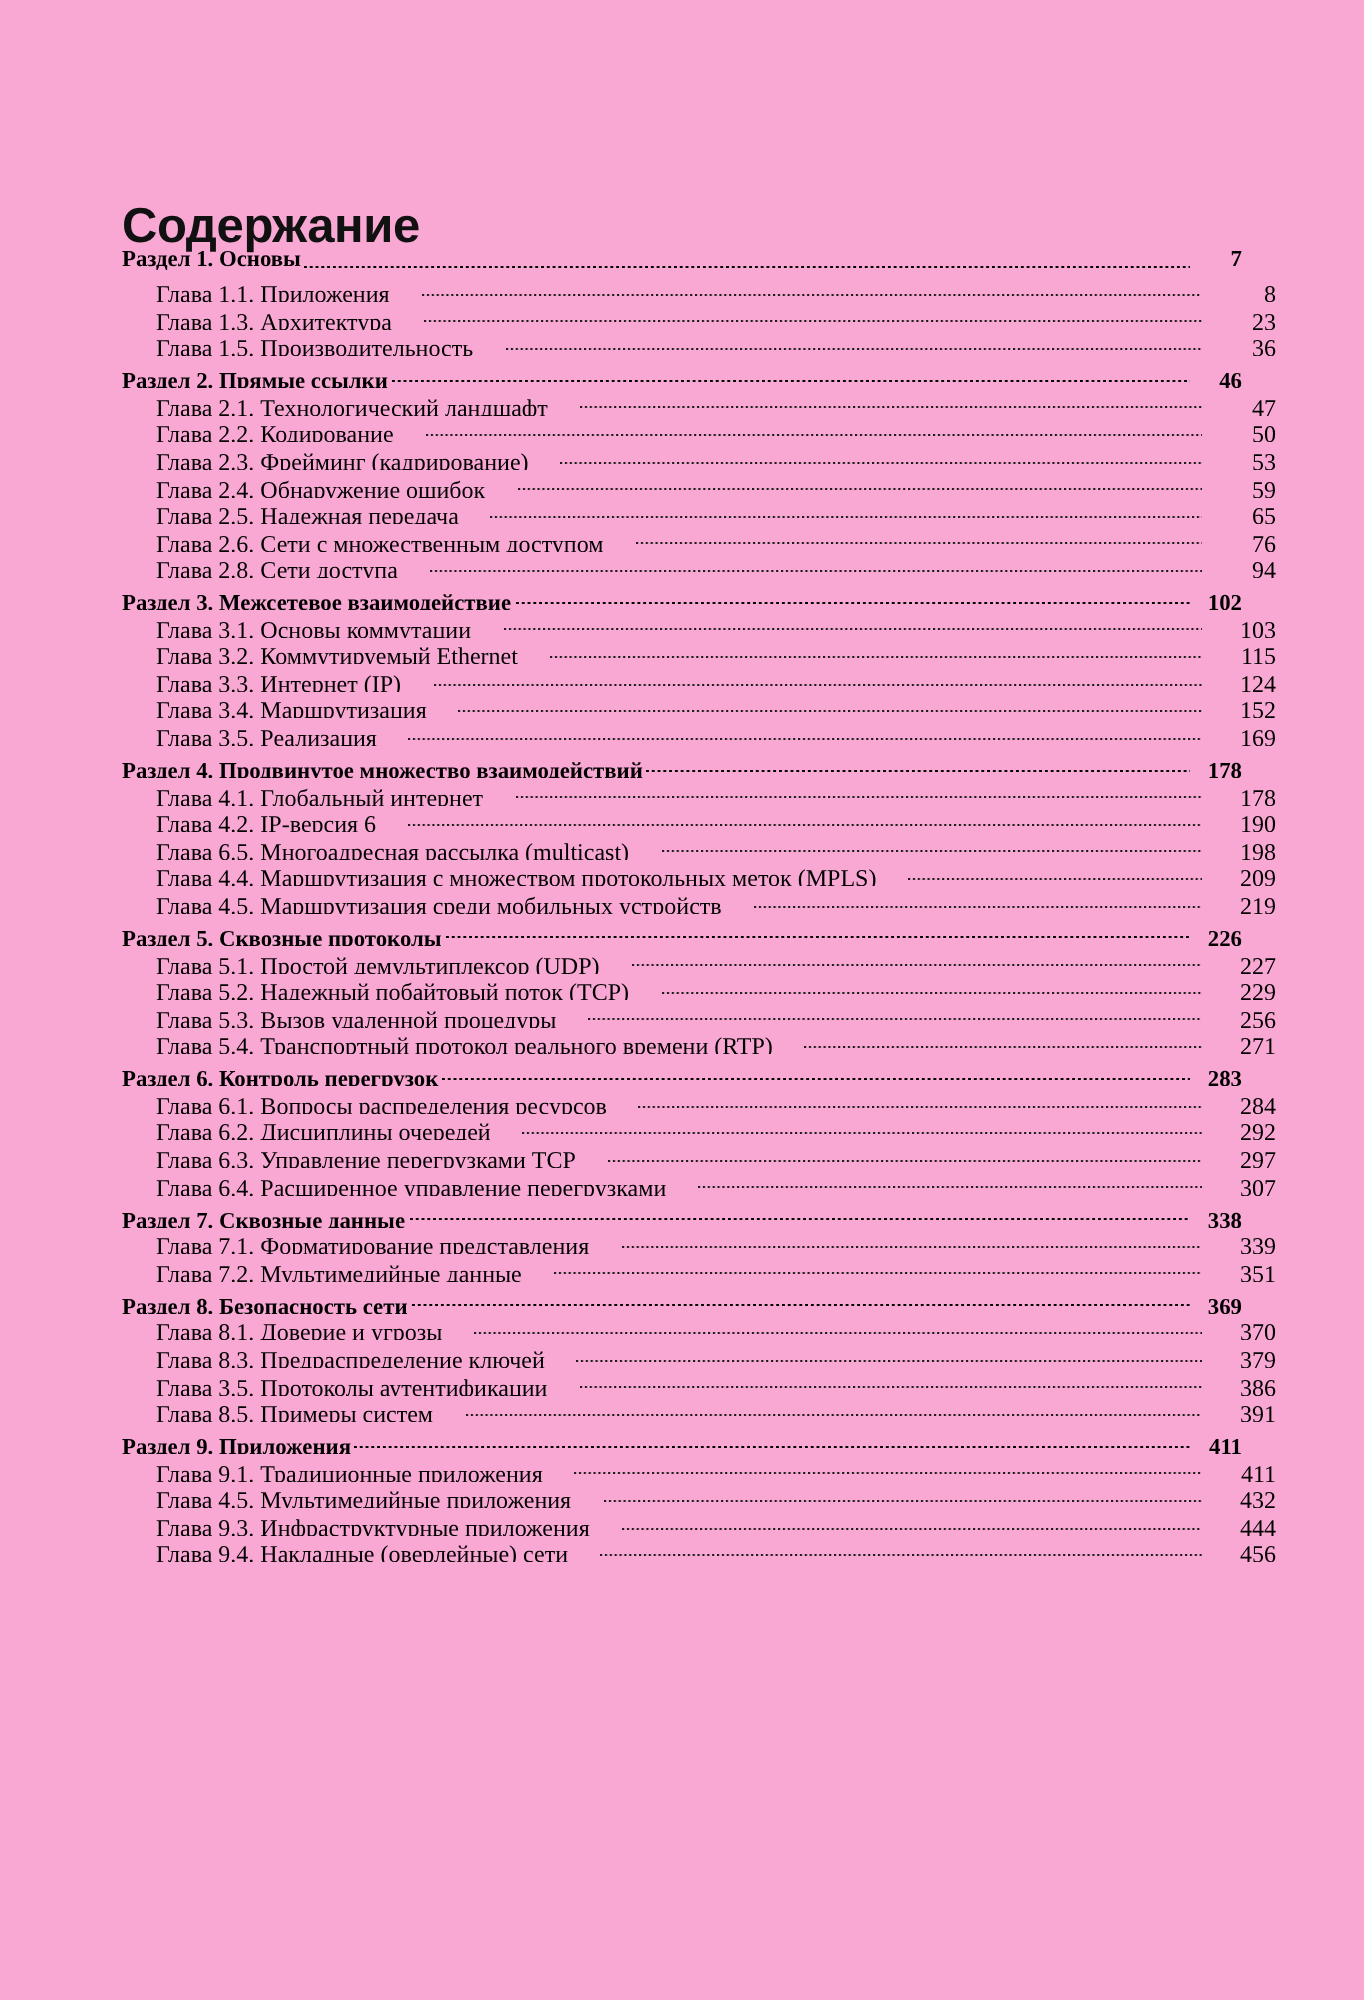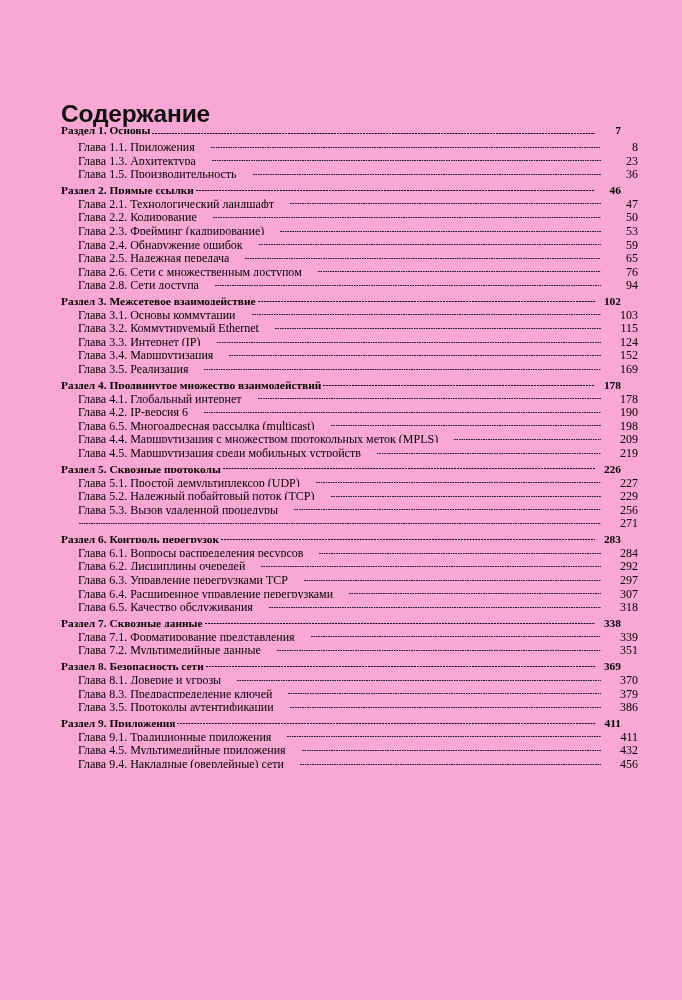--- a/index.html
+++ b/index.html
@@ -245,20 +245,21 @@
         <span class="label">Глава 5.2. Надежный побайтовый поток (TCP)</span>
         <span class="leader"></span>
         <span class="page">229</span>
       </div>
       <div class="row chapter">
         <span class="label">Глава 5.3. Вызов удаленной процедуры</span>
         <span class="leader"></span>
         <span class="page">256</span>
       </div>
       <div class="row chapter">
+        <span class="label">Глава 5.4. Транспортный протокол реального времени (RTP)</span>
         <span class="leader"></span>
         <span class="page">271</span>
       </div>
       <div class="row section">
         <span class="label">Раздел 6. Контроль перегрузок</span>
         <span class="leader"></span>
         <span class="page">283</span>
       </div>
       <div class="row chapter">
         <span class="label">Глава 6.1. Вопросы распределения ресурсов</span>
@@ -273,25 +274,20 @@
       <div class="row chapter">
         <span class="label">Глава 6.3. Управление перегрузками TCP</span>
         <span class="leader"></span>
         <span class="page">297</span>
       </div>
       <div class="row chapter">
         <span class="label">Глава 6.4. Расширенное управление перегрузками</span>
         <span class="leader"></span>
         <span class="page">307</span>
       </div>
-      <div class="row chapter">
-        <span class="label">Глава 6.5. Качество обслуживания</span>
-        <span class="leader"></span>
-        <span class="page">318</span>
-      </div>
       <div class="row section">
         <span class="label">Раздел 7. Сквозные данные</span>
         <span class="leader"></span>
         <span class="page">338</span>
       </div>
       <div class="row chapter">
         <span class="label">Глава 7.1. Форматирование представления</span>
         <span class="leader"></span>
         <span class="page">339</span>
       </div>
@@ -313,35 +309,45 @@
       <div class="row chapter">
         <span class="label">Глава 8.3. Предраспределение ключей</span>
         <span class="leader"></span>
         <span class="page">379</span>
       </div>
       <div class="row chapter">
         <span class="label">Глава 3.5. Протоколы аутентификации</span>
         <span class="leader"></span>
         <span class="page">386</span>
       </div>
+      <div class="row chapter">
+        <span class="label">Глава 8.5. Примеры систем</span>
+        <span class="leader"></span>
+        <span class="page">391</span>
+      </div>
       <div class="row section">
         <span class="label">Раздел 9. Приложения</span>
         <span class="leader"></span>
         <span class="page">411</span>
       </div>
       <div class="row chapter">
         <span class="label">Глава 9.1. Традиционные приложения</span>
         <span class="leader"></span>
         <span class="page">411</span>
       </div>
       <div class="row chapter">
         <span class="label">Глава 4.5. Мультимедийные приложения</span>
         <span class="leader"></span>
         <span class="page">432</span>
       </div>
       <div class="row chapter">
+        <span class="label">Глава 9.3. Инфраструктурные приложения</span>
+        <span class="leader"></span>
+        <span class="page">444</span>
+      </div>
+      <div class="row chapter">
         <span class="label">Глава 9.4. Накладные (оверлейные) сети</span>
         <span class="leader"></span>
         <span class="page">456</span>
       </div>
     </div>
 
 </div>
 
 </body></html>

